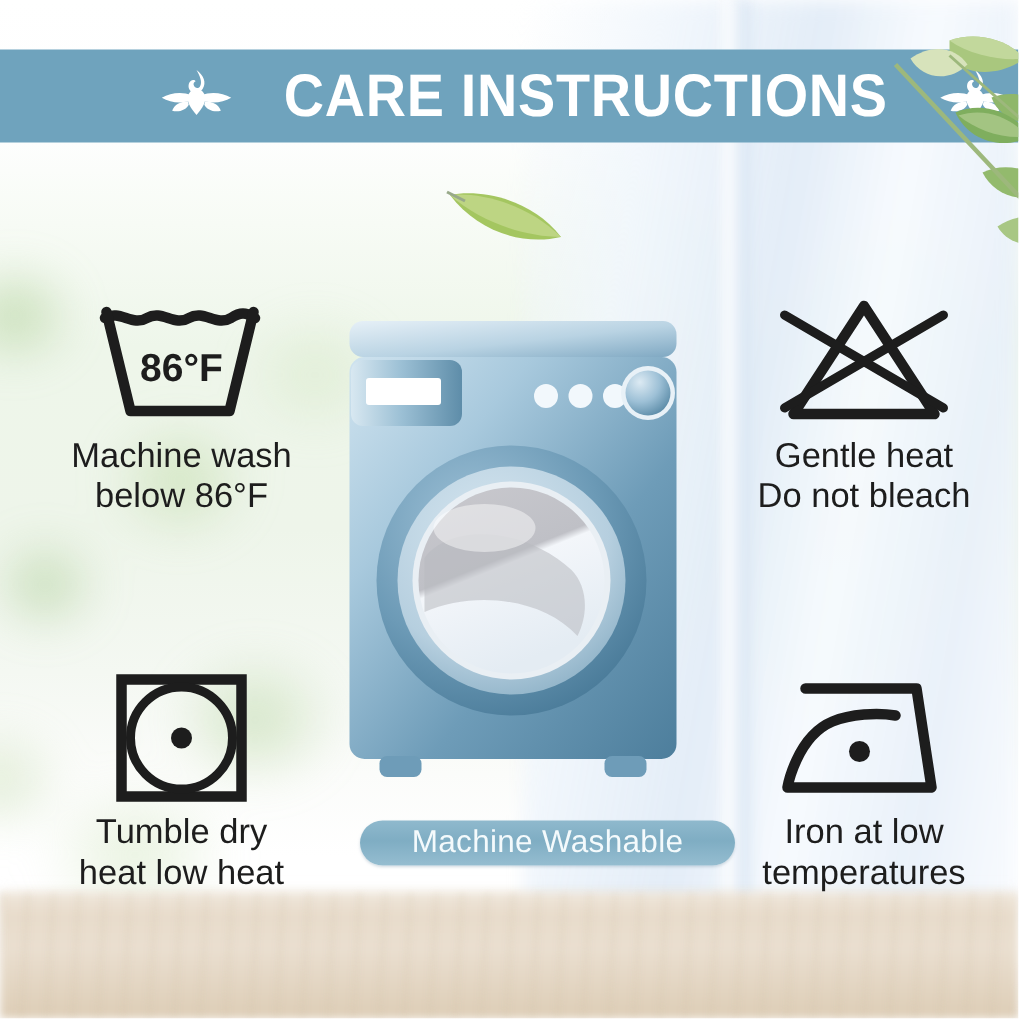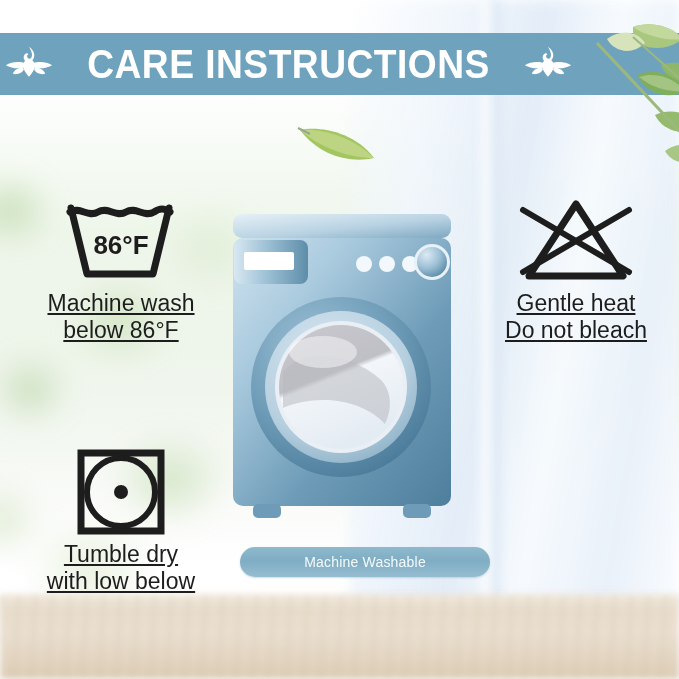--- a/index.html
+++ b/index.html
@@ -39,53 +39,53 @@
     background:linear-gradient(180deg,rgba(246,242,234,0),rgba(238,230,218,.9));
     filter:blur(5px);
   }
   .bg-table-grain{position:absolute;left:0;bottom:0;width:679px;height:84px;
     background:repeating-linear-gradient(93deg, rgba(205,186,160,.16) 0 3px, rgba(255,255,255,0) 3px 17px);
     filter:blur(2px);
   }
 
   
   .banner{position:absolute;left:0;top:33px;width:679px;height:62px;background:#6fa3bd;}
-  .banner-inner{position:absolute;inset:0;display:flex;align-items:center;justify-content:flex-start;gap:14px;}
+  .banner-inner{position:absolute;inset:0;display:flex;align-items:center;justify-content:flex-end;gap:14px;}
   .banner-title{color:#ffffff;font-size:40px;font-weight:bold;letter-spacing:.5px;
     transform:scaleX(.93);transform-origin:center;white-space:nowrap;line-height:1;}
   .orn{width:58px;height:44px;flex:0 0 auto;}
 
   
   .leaf-cluster{position:absolute;right:-8px;top:-14px;width:150px;height:160px;pointer-events:none;}
   .leaf-float{position:absolute;left:296px;top:118px;width:84px;height:52px;}
 
   
   .cell{position:absolute;text-align:center;}
   .cell .glyph{display:flex;align-items:flex-end;justify-content:center;}
-  .cell .cap{margin-top:6px;font-size:23px;color:#1d1d1d;line-height:1.18;white-space:pre-line;text-decoration:underline;}
+  .cell .cap{margin-top:6px;font-size:23px;color:#1d1d1d;line-height:1.18;white-space:pre-line;}
 
   #cell-wash{left:18px;top:192px;width:206px;}
   #cell-bleach{left:478px;top:192px;width:196px;}
   #cell-dry{left:18px;top:443px;width:206px;}
   #cell-iron{left:478px;top:443px;width:196px;}
 
   .glyph-wash{height:92px;text-align:right;}
   .glyph-bleach{height:92px;}
   .glyph-dry{height:92px;}
   .glyph-iron{height:92px;}
 
   
   .machine{position:absolute;left:231px;top:212px;width:222px;height:320px;}
 
   
   .badge{position:absolute;left:240px;top:547px;width:250px;height:30px;border-radius:15px;
     background:linear-gradient(180deg,#8fb9cd 0%,#7fadc3 45%,#95bdd0 100%);
     display:flex;align-items:center;justify-content:center;
     box-shadow:0 1px 2px rgba(120,150,170,.35);}
-  .badge-text{color:#f4fafc;font-size:14px;letter-spacing:.2px;}
+  .badge-text{color:#f4fafc;font-size:21px;letter-spacing:.2px;}
 </style>
 </head>
 <body>
 
 <div id="page">
 
   <div class="bg-base"></div>
   <div class="bg-foliage"></div>
   <div class="bg-window"></div>
   <div class="bg-window-bar"></div>
@@ -234,21 +234,31 @@
 
   <div class="cell" id="cell-dry">
     <div class="glyph glyph-dry">
       <svg width="92" height="88" viewBox="0 0 92 88">
         <rect x="6" y="6" width="80" height="78" fill="none" stroke="#1d1d1d" stroke-width="7"></rect>
         <circle cx="46" cy="45" r="34" fill="none" stroke="#1d1d1d" stroke-width="6"></circle>
         <circle cx="46" cy="45" r="7" fill="#1d1d1d"></circle>
       </svg>
     </div>
     <div class="cap">Tumble dry
-with low below</div>
-  </div>
-
+heat low heat</div>
+  </div>
+
+  <div class="cell" id="cell-iron">
+    <div class="glyph glyph-iron">
+      <svg width="122" height="88" viewBox="0 0 122 88">
+        <path d="M22 12 L96 12 L106 78 L10 78 C10 78 16 44 40 34 C52 29 70 28 82 30" fill="none" stroke="#1d1d1d" stroke-width="7" stroke-linejoin="round" stroke-linecap="round"></path>
+        <circle cx="58" cy="54" r="7" fill="#1d1d1d"></circle>
+      </svg>
+    </div>
+    <div class="cap">Iron at low
+temperatures</div>
+  </div>
 
   <div class="badge">
     <span class="badge-text">Machine Washable</span>
   </div>
 
 </div>
 
 </body></html>

